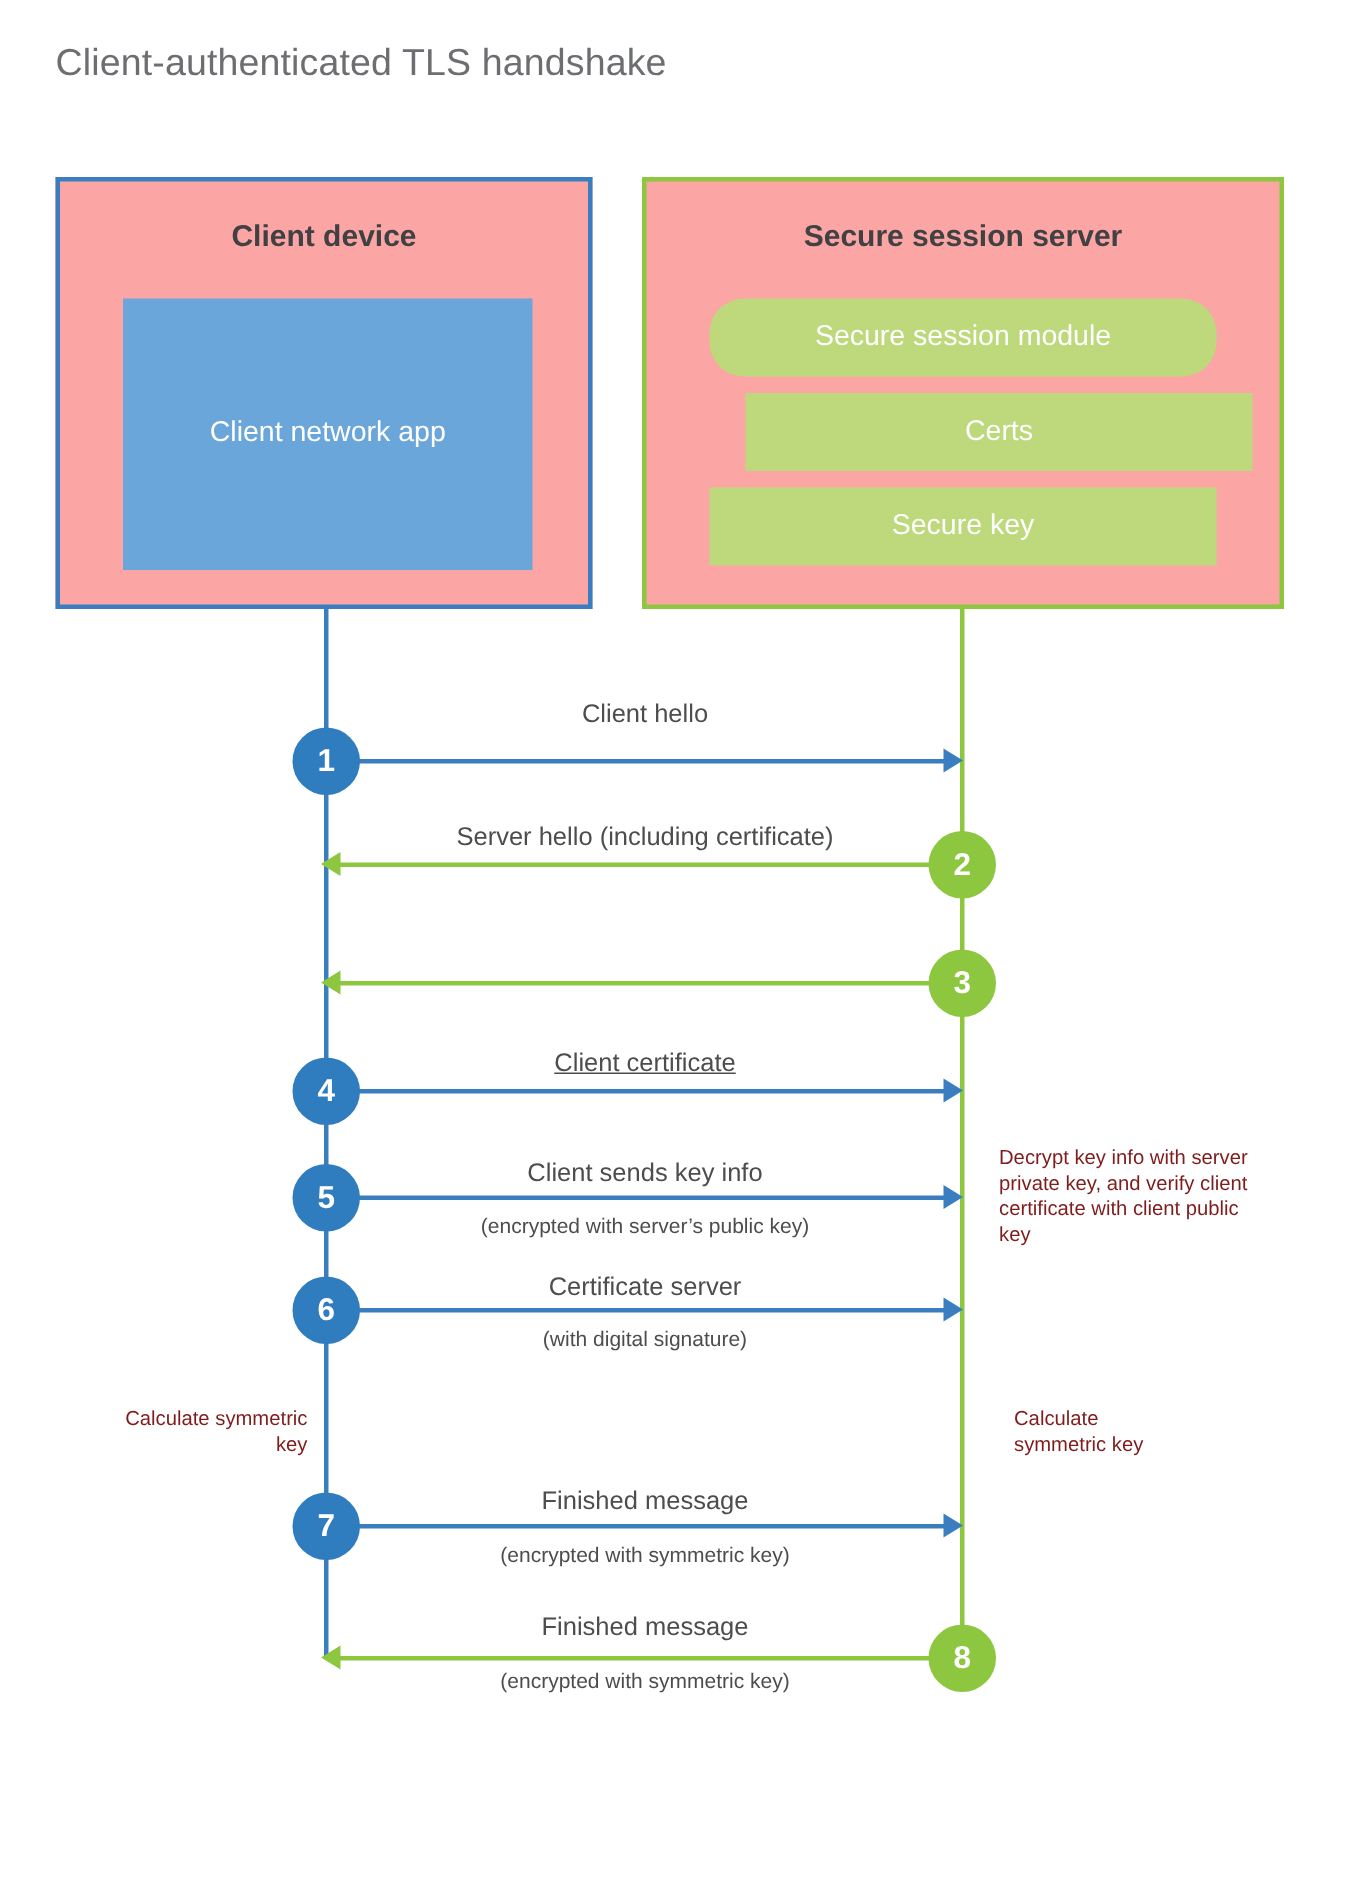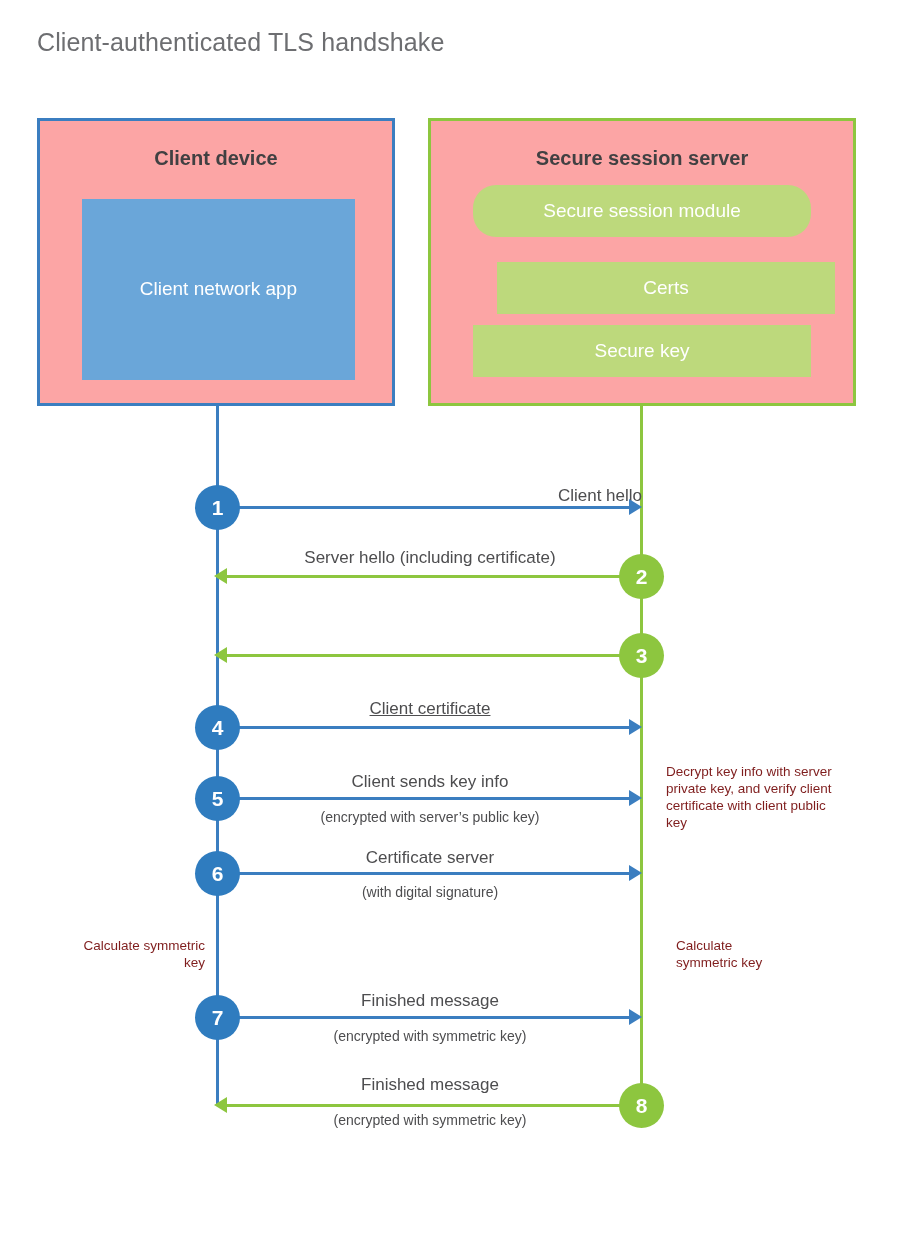--- a/index.html
+++ b/index.html
@@ -88,21 +88,21 @@
     width: 338px;
     height: 52px;
     background: #bdd97c;
     color: #ffffff;
     font-size: 19px;
     display: flex;
     align-items: center;
     justify-content: center;
     text-align: center;
   }
-  .server-block.b0 { top: 64px; border-radius: 23px; }
+  .server-block.b0 { top: 78px; border-radius: 23px; }
   .server-block.b1 { top: 141px; margin-left: 24px; }
   .server-block.b2 { top: 204px; }
 
   
   .lifeline {
     position: absolute;
     width: 3px;
   }
   .lifeline.client {
     left: 216px;
@@ -198,21 +198,21 @@
   <div class="actor-box server">
     <div class="actor-title">Secure session server</div>
     <div class="server-block b0">Secure session module</div>
     <div class="server-block b1">Certs</div>
     <div class="server-block b2">Secure key</div>
   </div>
 
   <div class="lifeline client"></div>
   <div class="lifeline server"></div>
 
-  <div class="msg-label" style="left:218px; top:486px; width:424px;text-align:right;">Client hello</div>
+  <div class="msg-label" style="left:218px; top:466px; width:424px;">Client hello</div>
   <div class="msg-line blue" style="left:218px; top:506px; width:414px;"></div>
   <div class="arrow-head right blue" style="left:629px; top:499px;"></div>
   <div class="step-circle blue" style="left:195px; top:485px;">1</div>
 
   <div class="msg-label" style="left:218px; top:548px; width:424px;">Server hello (including certificate)</div>
   <div class="msg-line green" style="left:226px; top:575px; width:416px;"></div>
   <div class="arrow-head left green" style="left:214px; top:568px;"></div>
   <div class="step-circle green" style="left:619px; top:554px;">2</div>
 
   <div class="msg-line green" style="left:226px; top:654px; width:416px;"></div>

